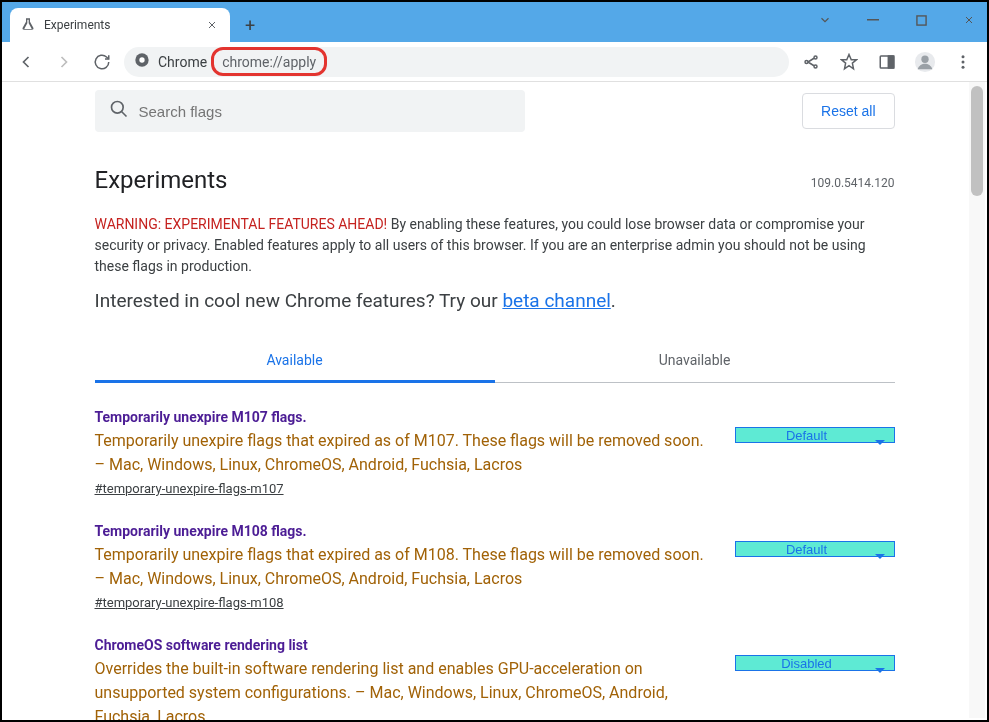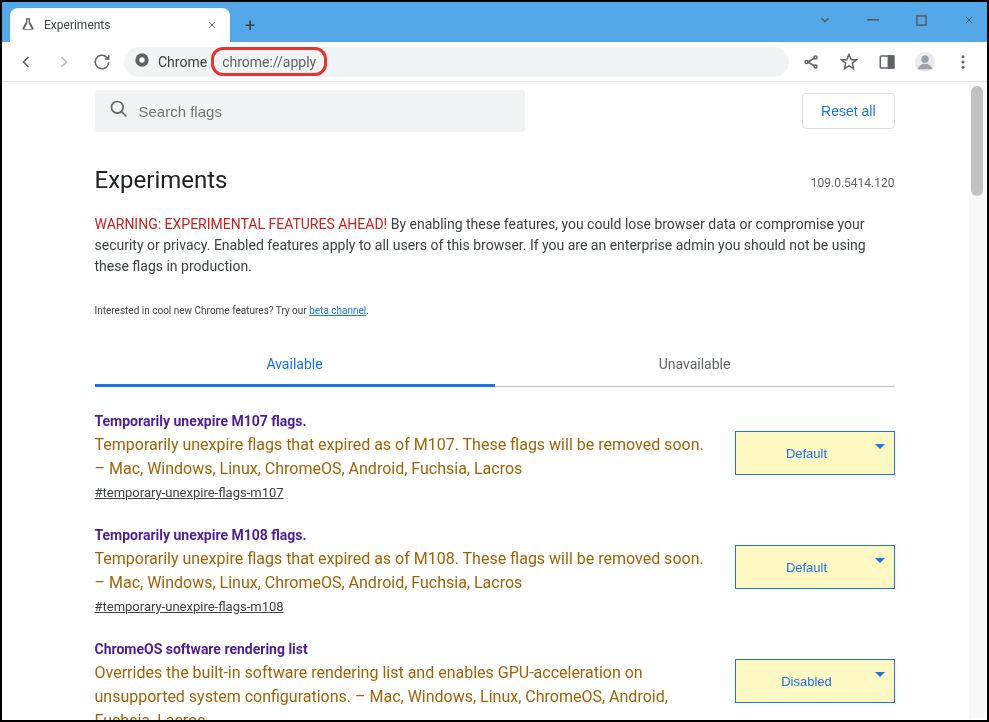--- a/index.html
+++ b/index.html
@@ -24,31 +24,31 @@
 .scrolltrack{position:absolute;right:2px;top:80px;bottom:2px;width:16px;background:#f8f8f8}
 .page{max-width:840px;margin:0 auto;padding:0 20px 20px 20px}
 .topbar{display:flex;align-items:center;gap:14px;padding:8px 0 10px 0}
 .search-box{flex:1;height:42px;background:#f1f3f4;border-radius:4px;display:flex;align-items:center;padding:0 14px;gap:10px;max-width:430px}
 .search-box input{border:none;background:transparent;outline:none;font-size:15px;flex:1;color:#5f6368}
 .reset-btn{border:1px solid #dadce0;background:#fff;color:#1a73e8;font-size:14px;font-weight:500;padding:9px 18px;border-radius:4px;cursor:pointer;margin-left:auto}
 h1{font-size:24px;font-weight:400;color:#202124;margin-top:24px}
 .version{font-size:12px;color:#5f6368;float:right;margin-top:-18px}
 .warning{margin-top:20px;font-size:14px;line-height:1.5;color:#3c4043}
 .warning-red{color:#c5221f}
-.interest{margin-top:28px;font-size:10px;color:#3c4043}
+.interest{margin-top:12px;font-size:19px;color:#3c4043}
 .interest a{color:#1a73e8;text-decoration:underline}
 .tabs{display:flex;margin-top:28px;border-bottom:1px solid #bdc1c6}
 .tab-btn{flex:1;text-align:center;padding:12px 0;font-size:14px;color:#5f6368;cursor:pointer;border-bottom:2px solid transparent}
 .tab-btn.active{color:#1a73e8;border-bottom:3px solid #1a73e8;margin-bottom:-1px}
 .flag{display:flex;gap:20px;padding:26px 0 0 0;align-items:flex-start}
 .flag-body{flex:1}
 .flag-title{font-size:14px;font-weight:700;color:#4c1d95;margin-bottom:4px}
 .flag-desc{font-size:16px;color:#a16207;line-height:1.5}
 .flag-link{font-size:13px;color:#3c4043;text-decoration:underline;display:inline-block;margin-top:4px}
-.flag-select{width:160px;height:44px;border:1px solid #1a73e8;color:#1a73e8;font-size:13px;padding:0 26px 0 10px;background:#fef9c3;cursor:pointer;appearance:none;position:relative;text-align:center;margin-top:18px}
+.flag-select{width:160px;height:16px;border:1px solid #1a73e8;color:#1a73e8;font-size:13px;padding:0 26px 0 10px;background:#5eead4;cursor:pointer;appearance:none;position:relative;text-align:center;margin-top:18px}
 .select-wrap{position:relative;margin-top:0}
 .select-wrap::after{content:"";position:absolute;right:10px;top:31px;border-left:5px solid transparent;border-right:5px solid transparent;border-top:5px solid #1a73e8;pointer-events:none}
 </style>
 </head>
 <body>
 
 <div class="titlebar">
   <div class="tab">
     <span class="tab-icon">
       <svg viewBox="0 0 24 24" width="16" height="16" fill="#5f6368">

